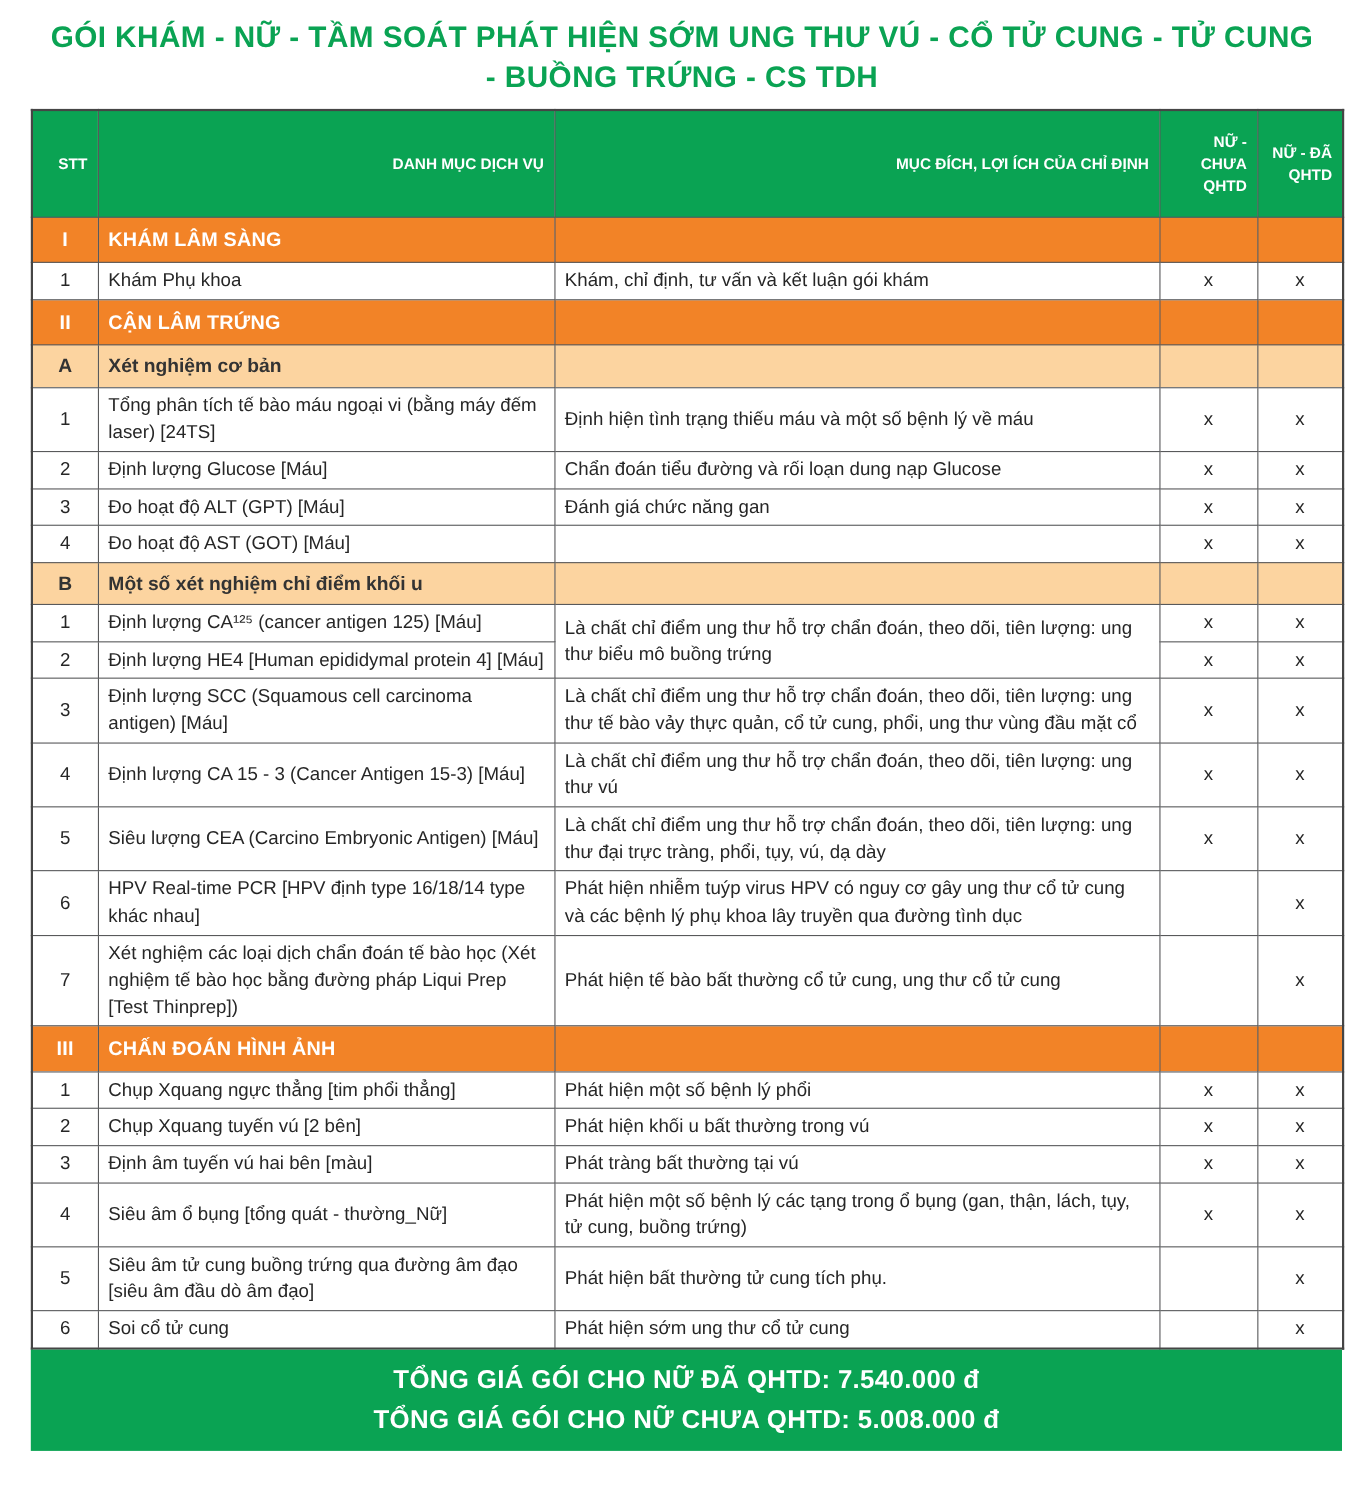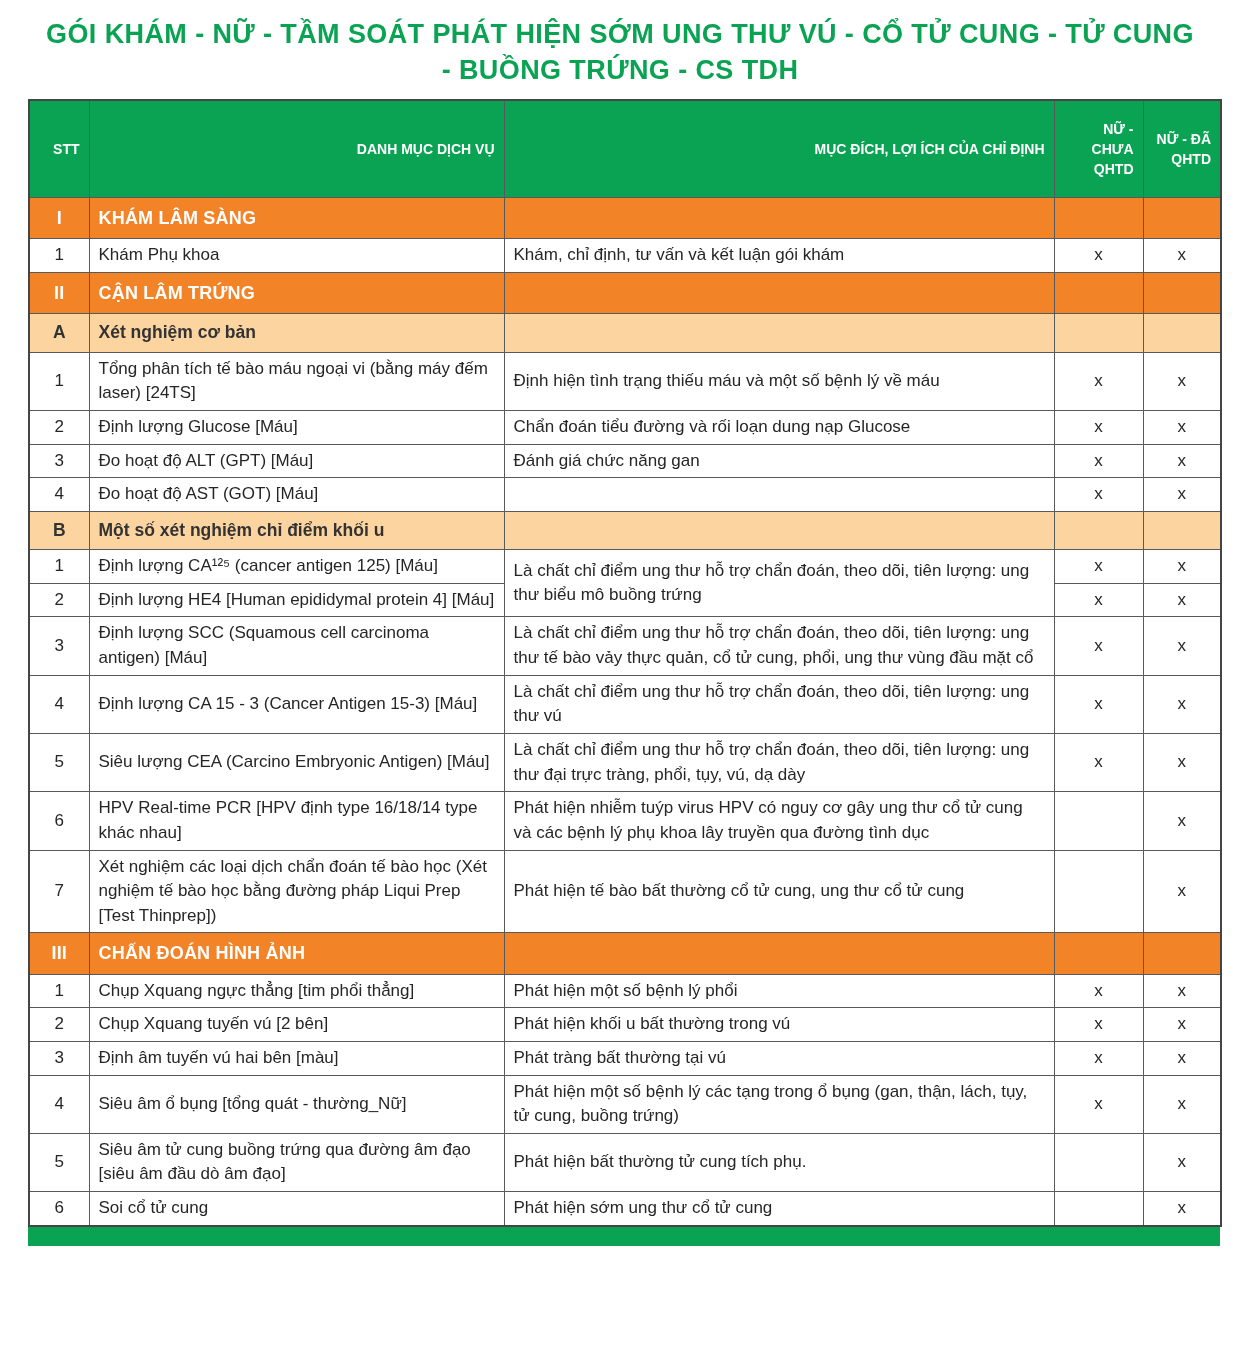--- a/index.html
+++ b/index.html
@@ -265,15 +265,17 @@
           <td class="stt">6</td>
           <td class="service">Soi cổ tử cung</td>
           <td class="purpose">Phát hiện sớm ung thư cổ tử cung</td>
           <td class="mark"></td>
           <td class="mark">x</td>
         </tr>
       </tbody>
   </table>
 
   <div class="totals">
+    <div>TỔNG GIÁ GÓI CHO NỮ ĐÃ QHTD: 7.540.000 đ</div>
+    <div>TỔNG GIÁ GÓI CHO NỮ CHƯA QHTD: 5.008.000 đ</div>
   </div>
 
 </div>
 
 </body></html>

